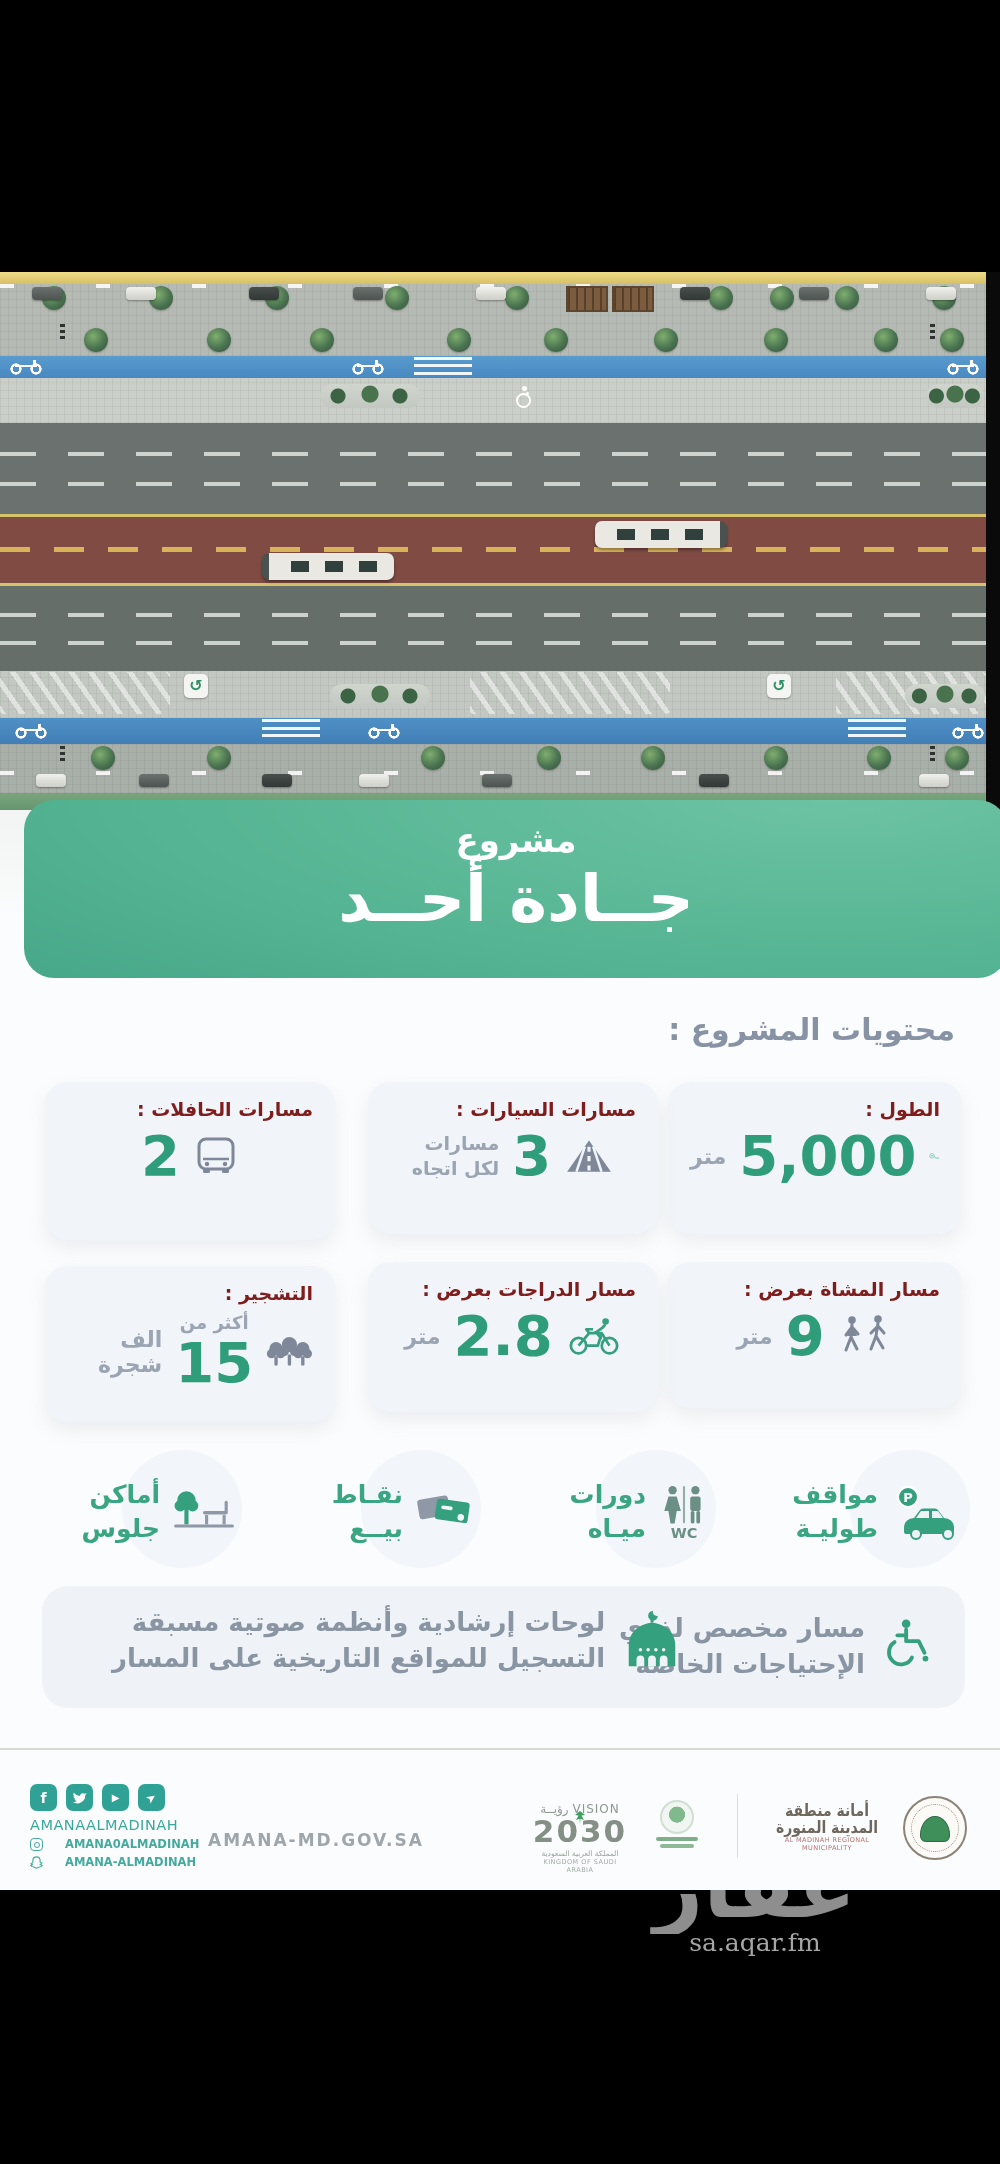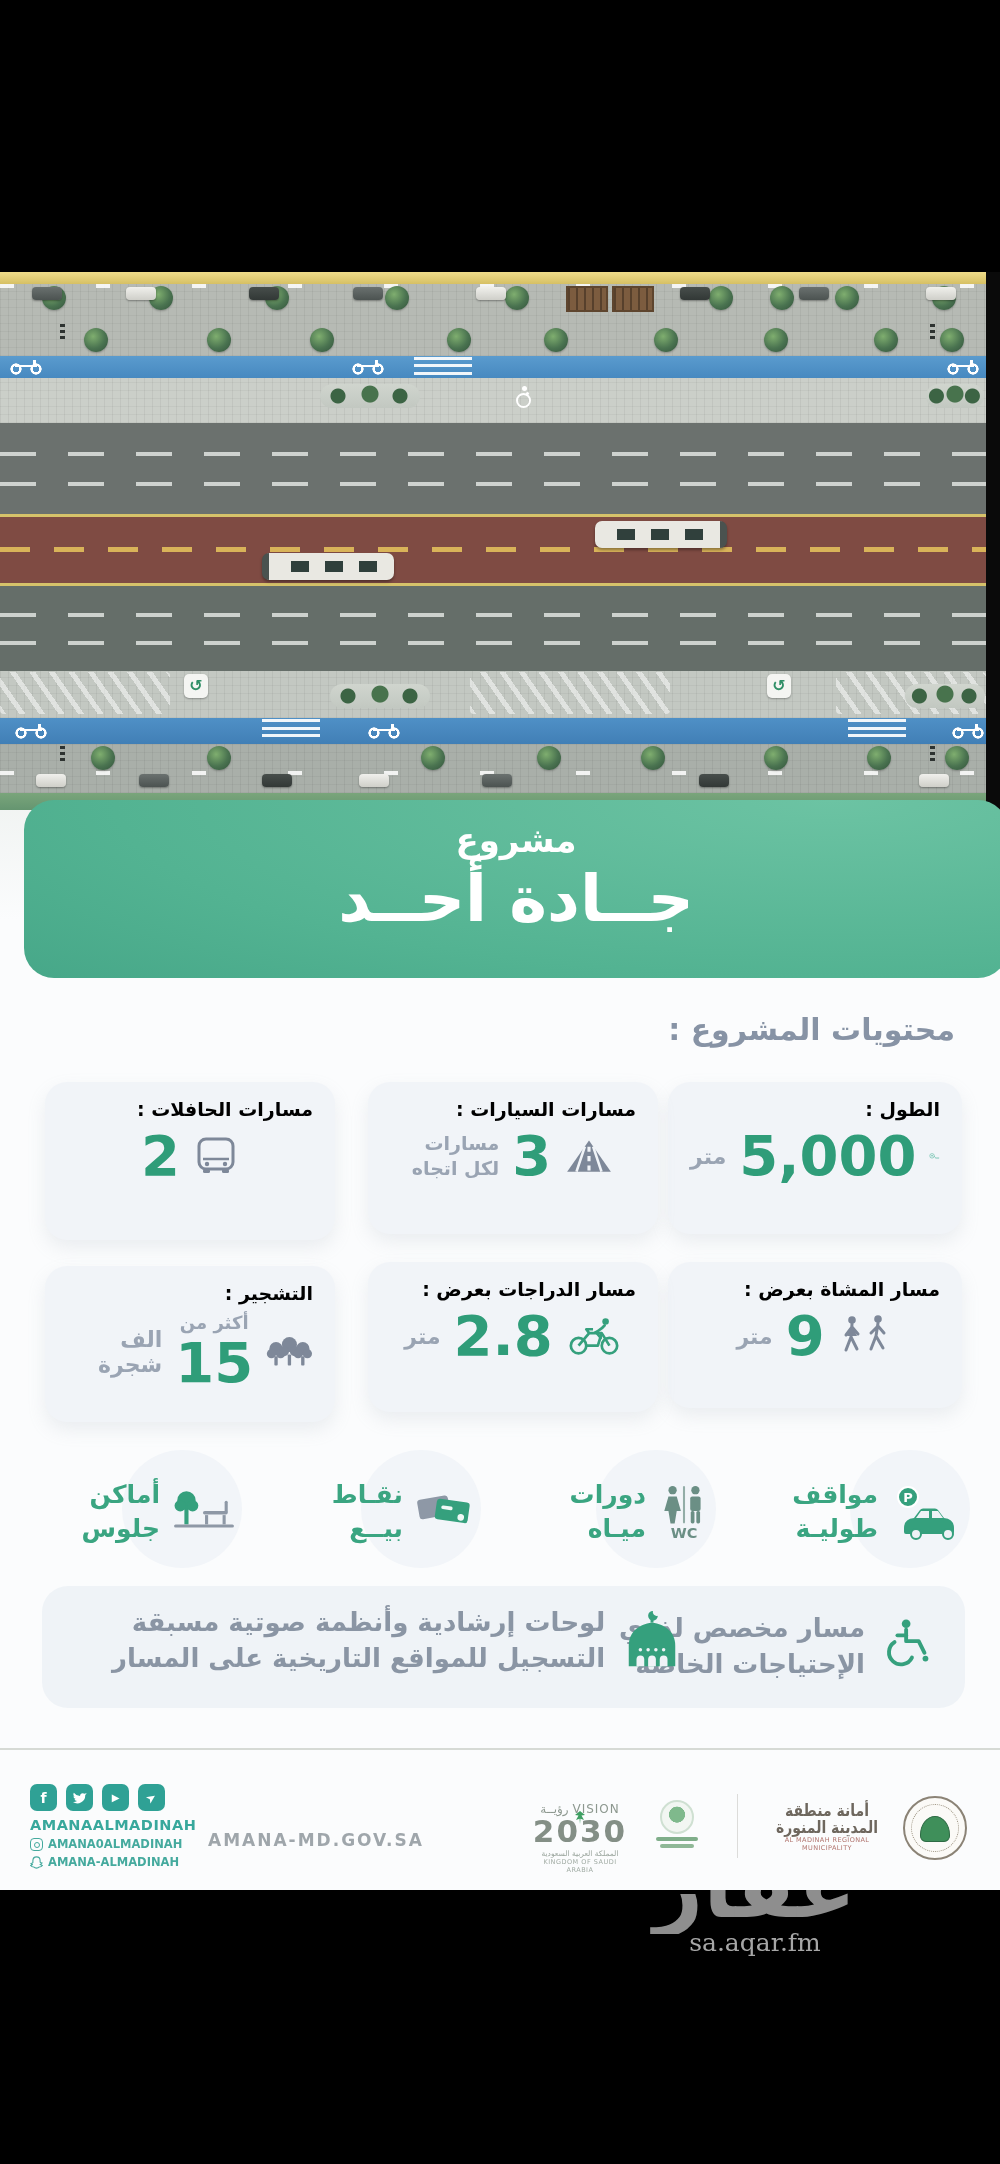--- a/index.html
+++ b/index.html
@@ -78,21 +78,21 @@
   
   .contents-heading{position:absolute;top:1012px;right:45px;font-size:30px;font-weight:700;color:#8793a5;z-index:7;direction:rtl;}
   .card{position:absolute;background:#f1f4f8;border-radius:22px;z-index:7;direction:rtl;
         box-shadow:0 8px 18px rgba(150,160,175,.16);padding:16px 22px;}
   .card-length{left:668px;top:1082px;width:294px;height:152px;}
   .card-carlanes{left:368px;top:1082px;width:290px;height:152px;}
   .card-buslanes{left:45px;top:1082px;width:290px;height:158px;}
   .card-ped{left:668px;top:1262px;width:294px;height:146px;}
   .card-bike{left:368px;top:1262px;width:290px;height:150px;}
   .card-trees{left:45px;top:1266px;width:290px;height:156px;}
-  .card .label{font-size:19px;font-weight:700;color:#000000;text-align:right;}
+  .card .label{font-size:19px;font-weight:700;color:#7f1d1d;text-align:right;}
   .card .body{display:flex;align-items:center;justify-content:center;gap:13px;margin-top:8px;}
   .value{font-size:56px;font-weight:700;color:#2f9d79;direction:ltr;line-height:1;}
   .unit{font-size:22px;font-weight:700;color:#9aa4b3;}
   .sub{font-size:19px;font-weight:700;color:#9aa4b3;line-height:1.3;text-align:right;}
   .pre{font-size:18px;font-weight:700;color:#9aa4b3;text-align:center;margin-bottom:2px;}
   .vcol{display:flex;flex-direction:column;align-items:center;}
   
   .amen{position:absolute;top:1456px;height:112px;display:flex;direction:rtl;align-items:center;gap:12px;z-index:7;}
   .amen .blob{position:absolute;right:-6px;top:-6px;width:120px;height:118px;border-radius:50%;background:#f2f5f9;z-index:0;}
   .amen-icon,.amen-text{position:relative;z-index:1;}
@@ -106,22 +106,22 @@
   .feat{position:absolute;display:flex;direction:rtl;align-items:center;gap:16px;}
   .feat-access{right:26px;top:24px;}
   .feat-signs{left:70px;top:18px;}
   .feat-text{font-size:26px;font-weight:700;color:#8a95a4;text-align:right;line-height:1.4;direction:rtl;}
   
   .footer-divider{position:absolute;top:1748px;left:0;width:1000px;height:2px;background:#d6dad5;z-index:7;}
   .social{position:absolute;left:30px;top:1784px;width:170px;z-index:7;}
   .social-icons{display:flex;gap:9px;}
   .sicon{width:27px;height:27px;border-radius:7px;background:#2fa195;color:#fff;display:flex;
         align-items:center;justify-content:center;font-size:14px;font-weight:700;}
-  .handle{margin-top:6px;font-size:14.5px;font-weight:700;color:#38a89c;letter-spacing:.5px;}
-  .subhandle{display:flex;align-items:center;gap:5px;margin-top:4px;font-size:11.5px;font-weight:700;color:#45aa9e;}
+  .handle{margin-top:6px;font-size:14.5px;font-weight:400;color:#38a89c;letter-spacing:.5px;}
+  .subhandle{display:flex;align-items:center;gap:22px;margin-top:4px;font-size:11.5px;font-weight:700;color:#45aa9e;}
   .ig-icon{position:relative;width:13px;height:13px;border:1.6px solid #45aa9e;border-radius:4px;display:inline-block;}
   .ig-icon::after{content:"";position:absolute;left:3px;top:3px;width:4px;height:4px;border:1.4px solid #45aa9e;border-radius:50%;}
   .website{position:absolute;left:208px;top:1830px;font-size:17px;font-weight:700;color:#9fa6ab;letter-spacing:2px;z-index:7;}
   .vision{position:absolute;left:532px;top:1802px;width:96px;text-align:center;color:#8d988f;z-index:7;}
   .vision-top{font-size:12px;letter-spacing:1px;}
   .vision-year{font-size:31px;font-weight:700;letter-spacing:2px;color:#848f86;position:relative;line-height:1;}
   .vision-palm{position:absolute;top:-5px;left:50%;margin-left:-5px;width:10px;height:13px;background:#3f9f63;
      clip-path:polygon(50% 0,100% 30%,65% 35%,90% 70%,55% 60%,50% 100%,45% 60%,10% 70%,35% 35%,0 30%);}
   .vision-l1{font-size:7.5px;color:#9aa59d;margin-top:2px;}
   .vision-l2{font-size:6.5px;letter-spacing:.5px;color:#a0aba3;}

